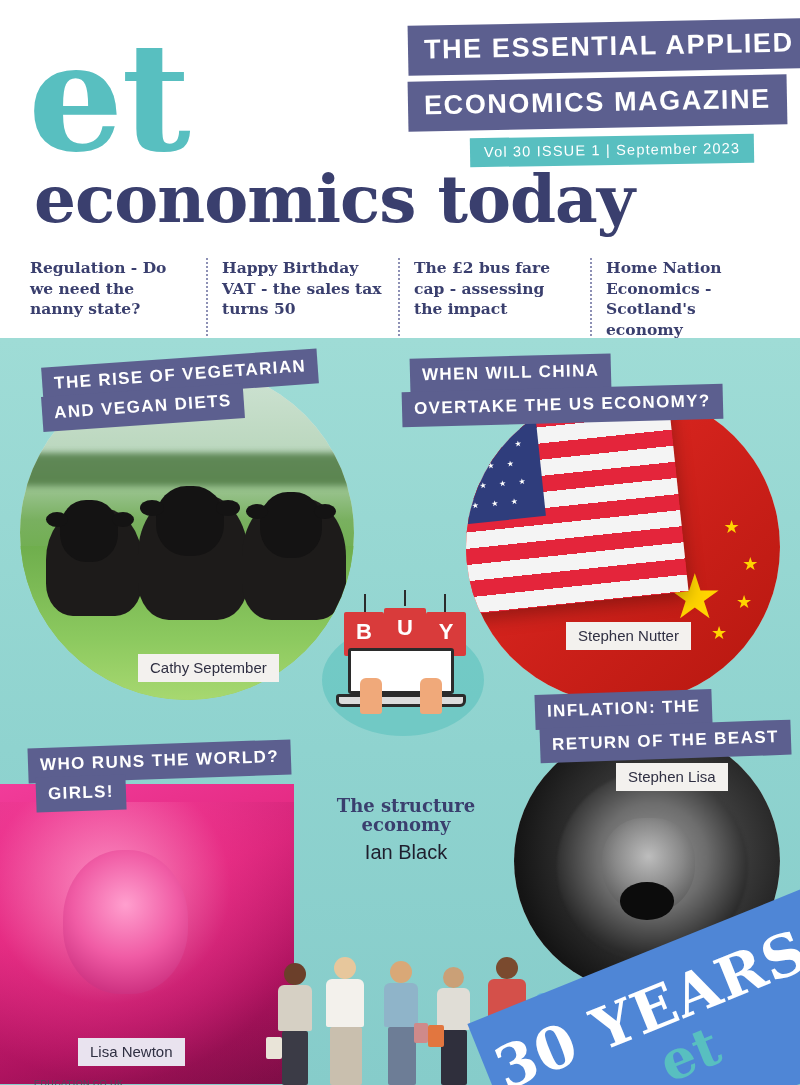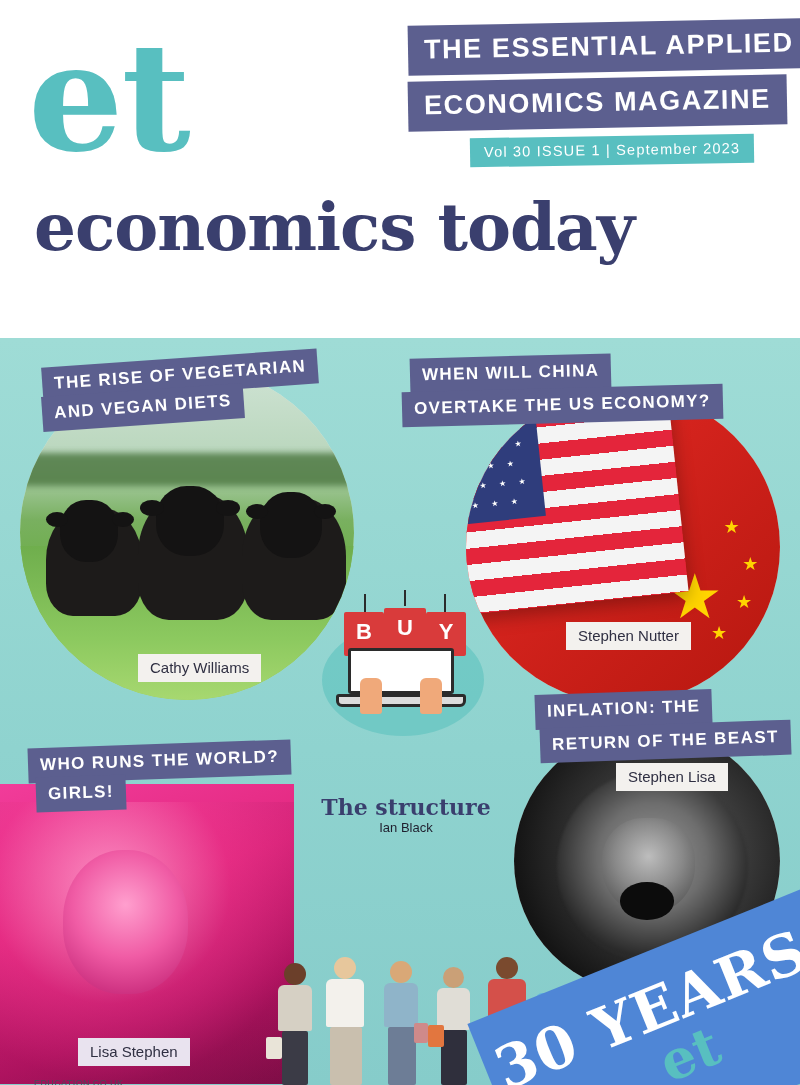--- a/index.html
+++ b/index.html
@@ -40,21 +40,21 @@
   .banner2 { left: 408px; top: 78px; transform: rotate(-1.1deg); }
   .issue-bar {
     position: absolute; left: 470px; top: 136px;
     background: #58bfc0; color: #ffffff;
     font-size: 14.5px; letter-spacing: 1.2px;
     padding: 6px 14px 7px 14px;
     transform: rotate(-0.9deg);
     white-space: nowrap;
   }
   .title-main {
-    position: absolute; left: 34px; top: 188px;
+    position: absolute; left: 34px; top: 160px;
     font-family: "DejaVu Serif", serif;
     font-weight: bold;
     font-size: 66px;
     color: #3a3f6e;
     letter-spacing: -1px;
     white-space: nowrap;
   }
   .teasers {
     position: absolute; left: 30px; top: 258px; width: 752px;
     display: flex; flex-direction: row;
@@ -202,23 +202,23 @@
   .by-robert { left: 566px; top: 284px; background:#f3f1ee; }
   .by-stephen { left: 616px; top: 425px; }
   .by-lisa { left: 78px; top: 700px; background:#e9e3ef; }
 
   
   .feature {
     position: absolute; left: 318px; top: 458px; width: 176px; text-align: center;
   }
   .feature-title {
     font-family: "DejaVu Serif", serif;
-    font-weight: bold; font-size: 22px; line-height: 1.08; color: #3a3f6e;
-  }
-  .feature-author { font-size: 13px; color:#1f1f2e; }
+    font-weight: bold; font-size: 18px; line-height: 1.08; color: #3a3f6e;
+  }
+  .feature-author { margin-top: 6px; font-size: 20px; color:#1f1f2e; }
 
   
   .credit {
     position:absolute; left: 34px; top: 740px;
     font-size: 9px; color: #4a4a5a; letter-spacing:.4px;
   }
 </style>
 </head>
 <body>
 
@@ -227,20 +227,26 @@
   <div class="masthead">
 
     <div class="et-logo">et</div>
 
     <div class="banner banner1">THE ESSENTIAL APPLIED</div>
     <div class="banner banner2">ECONOMICS MAGAZINE</div>
     <div class="issue-bar">Vol 30 ISSUE 1 | September 2023</div>
 
     <div class="title-main">economics today</div>
 
+    <div class="teasers">
+      <div class="teaser">Regulation - Do we need the nanny state?</div>
+      <div class="teaser">Happy Birthday VAT - the sales tax turns 50</div>
+      <div class="teaser">The £2 bus fare cap - assessing the impact</div>
+      <div class="teaser">Home Nation Economics - Scotland's economy</div>
+    </div>
   </div>
 
   <div class="body-area">
 
     <div class="circle c-cows">
       <div class="cow-sky"></div>
       <div class="cow-treeline"></div>
       <div class="cow-grass"></div>
       <div class="cow" style="left:26px;  top:142px; width:96px;  height:108px;"></div>
       <div class="cow-head" style="left:40px; top:134px; width:58px; height:62px;"></div>
@@ -361,25 +367,26 @@
 
     <div class="hl hl-veg1">THE RISE OF VEGETARIAN</div>
     <div class="hl hl-veg2">AND VEGAN DIETS</div>
     <div class="hl hl-china1">WHEN WILL CHINA</div>
     <div class="hl hl-china2">OVERTAKE THE US ECONOMY?</div>
     <div class="hl hl-infl1">INFLATION: THE</div>
     <div class="hl hl-infl2">RETURN OF THE BEAST</div>
     <div class="hl hl-girls1">WHO RUNS THE WORLD?</div>
     <div class="hl hl-girls2">GIRLS!</div>
 
-    <div class="byline by-cathy">Cathy Williams</div>
+    <div class="byline by-cathy">Cathy September</div>
     <div class="byline by-robert">Stephen Nutter</div>
     <div class="byline by-stephen">Stephen Lisa</div>
-    <div class="byline by-lisa">Lisa Stephen</div>
+    <div class="byline by-lisa">Lisa Newton</div>
 
     <div class="feature">
       <div class="feature-title">The structure</div>
+      <div class="feature-title">economy</div>
       <div class="feature-author">Ian Black</div>
     </div>
 
     <div class="credit">EDUCATION.CO.UK</div>
   </div>
 </div>
 
 </body></html>

